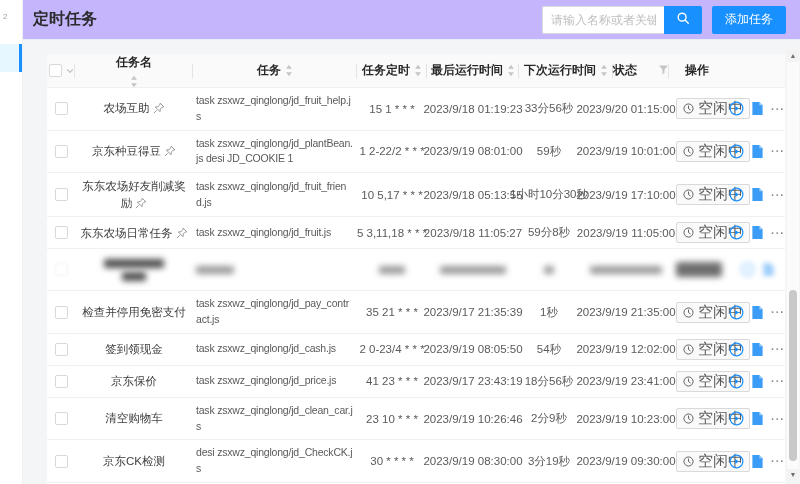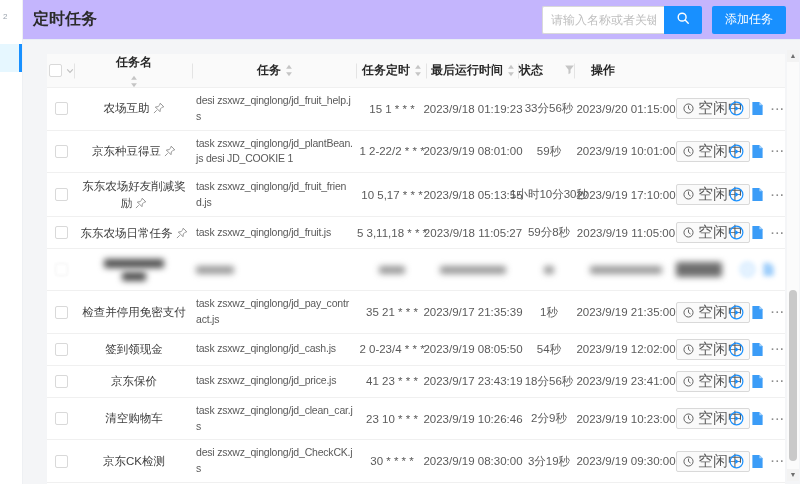--- a/index.html
+++ b/index.html
@@ -142,20 +142,29 @@
             <span>最后运行时间</span>
             <span class="sorter">
                 <svg width="8" height="13" viewBox="0 0 10 18">
                   <path d="M5 1 L9 6.5 H1 Z" fill="#c5c5c5"></path>
                   <path d="M5 17 L1 11.5 H9 Z" fill="#c5c5c5"></path>
                 </svg>
               </span>
           </div>
 
 
+          <div class="th c-next sep">
+            <span>下次运行时间</span>
+            <span class="sorter">
+                <svg width="8" height="13" viewBox="0 0 10 18">
+                  <path d="M5 1 L9 6.5 H1 Z" fill="#c5c5c5"></path>
+                  <path d="M5 17 L1 11.5 H9 Z" fill="#c5c5c5"></path>
+                </svg>
+              </span>
+          </div>
 
           <div class="th c-status sep">
             <span>状态</span>
             <span><svg width="11" height="11" viewBox="0 0 14 14">
                   <path d="M1.5 2 h11 l-4.2 5.2 v4.2 l-2.6 1.6 v-5.8 Z" fill="#c5c5c5"></path>
                 </svg></span>
           </div>
 
           <div class="th c-ops">
             <span>操作</span>
@@ -168,21 +177,21 @@
                 <span class="checkbox"></span>
               </div>
     <div class="td c-name">
       <span class="cell-text">农场互助</span><svg class="pin" width="12" height="12" viewBox="0 0 16 16">
                   <path d="M9.6 1.6 L14.4 6.4 L12.1 7 L9.8 9.3 L9.3 12.9 L3.1 6.7 L6.7 6.2 L9 3.9 Z" fill="none" stroke="#8c8c8c" stroke-width="1.2" stroke-linejoin="round"></path>
                   <line x1="4.6" y1="11.4" x2="1.6" y2="14.4" stroke="#8c8c8c" stroke-width="1.2" stroke-linecap="round"></line>
                 </svg>
       <span class="nb"></span>
     </div>
     <div class="td c-cmd">
-                <span class="cell-text">desi zsxwz_qinglong/jd_fruit_help.js</span>
+                <span class="cell-text">task zsxwz_qinglong/jd_fruit_help.js</span>
               </div>
     <div class="td c-sched">
                 <span class="cell-text">15 1 * * *</span>
               </div>
     <div class="td c-last">
                 <span class="cell-text">2023/9/18 01:19:23</span>
               </div>
     <div class="td c-dur">
                 <span class="cell-text">33分56秒</span>
               </div>

